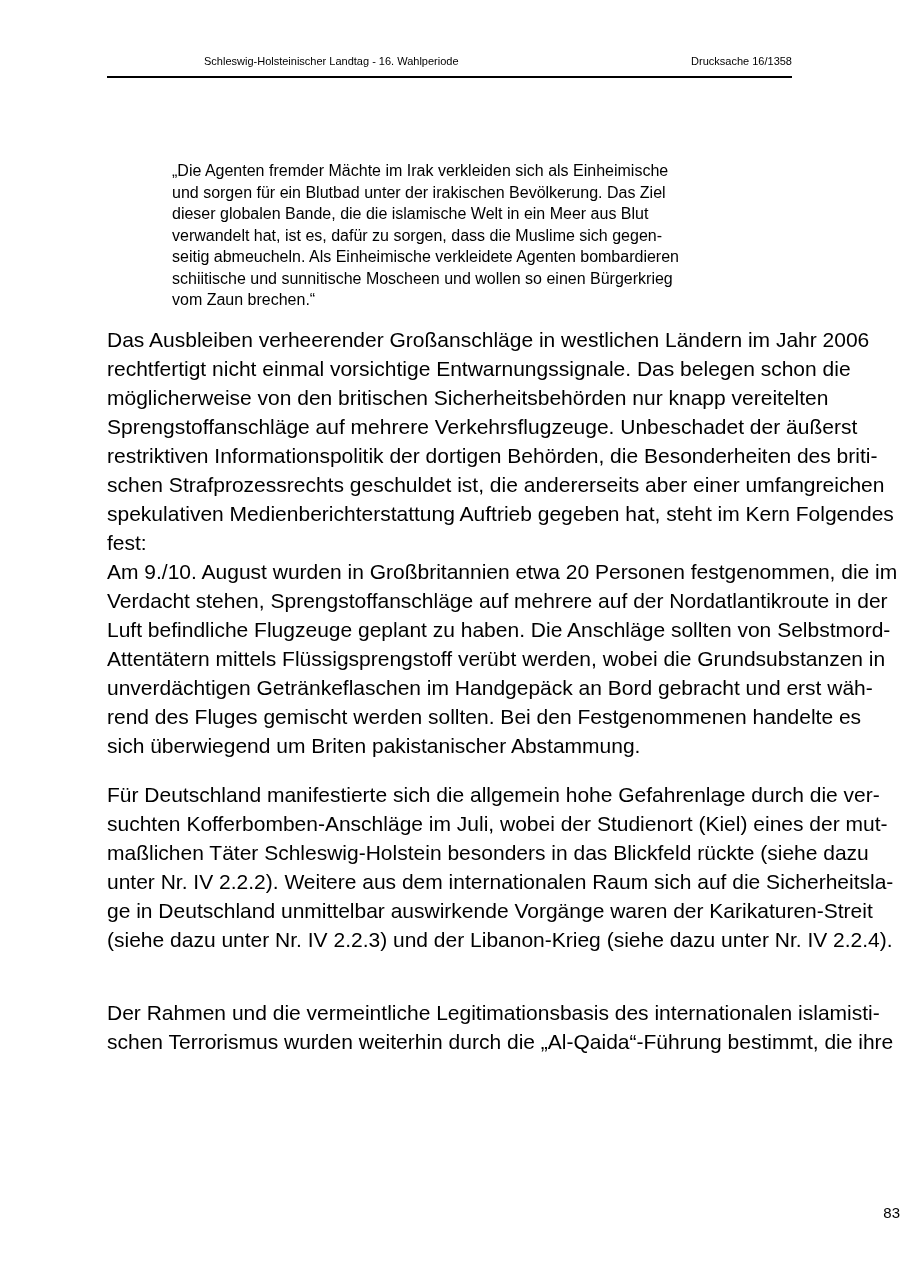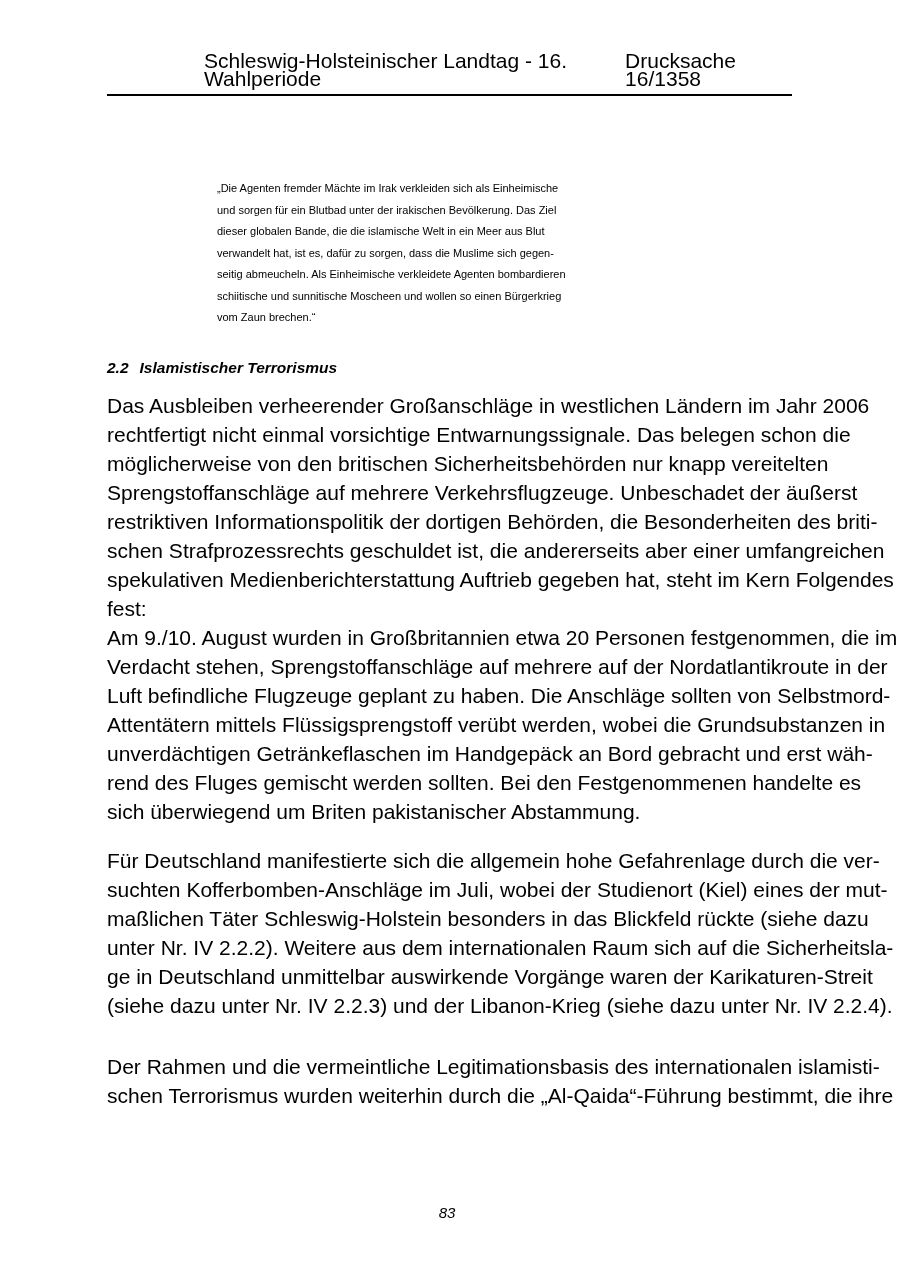--- a/index.html
+++ b/index.html
@@ -11,63 +11,62 @@
     background: #ffffff;
     color: #000000;
     font-family: "Liberation Sans", sans-serif;
     position: relative;
     overflow: hidden;
   }
   .header {
     padding: 52px 108px 0 107px;
     display: flex;
     align-items: center;
-    font-size: 21px;
+    font-size: 11px;
     line-height: 18px;
   }
   .header-title { margin-left: 97px; font-weight: normal; }
   .header-doc { margin-left: auto; font-weight: normal; }
   .rule {
     margin: 6px 108px 0 107px;
     border-top: 2px solid #000000;
     height: 0;
   }
   .content { padding: 0 107px; }
   .quote {
     margin-top: 82px;
-    margin-left: 110px;
-    font-size: 11px;
+    margin-left: 65px;
+    font-size: 16px;
     line-height: 21.5px;
     white-space: pre;
   }
   .heading {
     font-size: 15.5px;
     font-weight: bold;
     font-style: italic;
     line-height: 18px;
   }
   .heading-1 { margin-top: 30px; }
   .heading-2 { margin-top: 22px; }
   .heading .num { display: inline-block; margin-right: 11px; }
   .para {
     font-size: 21px;
     line-height: 29px;
     white-space: pre;
   }
   .para-1 { margin-top: 14px; }
   .para-2 { margin-top: 20px; }
-  .para-3 { margin-top: 32px; }
+  .para-3 { margin-top: 44px; }
   .pagenum {
     position: absolute;
     bottom: 52px;
     left: 0;
-    right: 6px;
-    text-align: center;
+    right: 0;
+    text-align: right;
     font-size: 15px;
-    font-style: italic;
   }
 </style>
 </head>
 <body>
 
 <div class="page">
 
   <div class="header">
     <span class="header-title">Schleswig-Holsteinischer Landtag - 16. Wahlperiode</span>
     <span class="header-doc">Drucksache 16/1358</span>
@@ -78,23 +77,20 @@
   <div class="content">
 
     <div class="quote">„Die Agenten fremder Mächte im Irak verkleiden sich als Einheimische
 und sorgen für ein Blutbad unter der irakischen Bevölkerung. Das Ziel
 dieser globalen Bande, die die islamische Welt in ein Meer aus Blut
 verwandelt hat, ist es, dafür zu sorgen, dass die Muslime sich gegen-
 seitig abmeucheln. Als Einheimische verkleidete Agenten bombardieren
 schiitische und sunnitische Moscheen und wollen so einen Bürgerkrieg
 vom Zaun brechen.“</div>
 
-    <div class="heading heading-1">
-      <span class="num">2.2</span><span>Islamistischer Terrorismus</span>
-    </div>
 
 
     <div class="para para-1">Das Ausbleiben verheerender Großanschläge in westlichen Ländern im Jahr 2006
 rechtfertigt nicht einmal vorsichtige Entwarnungssignale. Das belegen schon die
 möglicherweise von den britischen Sicherheitsbehörden nur knapp vereitelten
 Sprengstoffanschläge auf mehrere Verkehrsflugzeuge. Unbeschadet der äußerst
 restriktiven Informationspolitik der dortigen Behörden, die Besonderheiten des briti-
 schen Strafprozessrechts geschuldet ist, die andererseits aber einer umfangreichen
 spekulativen Medienberichterstattung Auftrieb gegeben hat, steht im Kern Folgendes
 fest:

